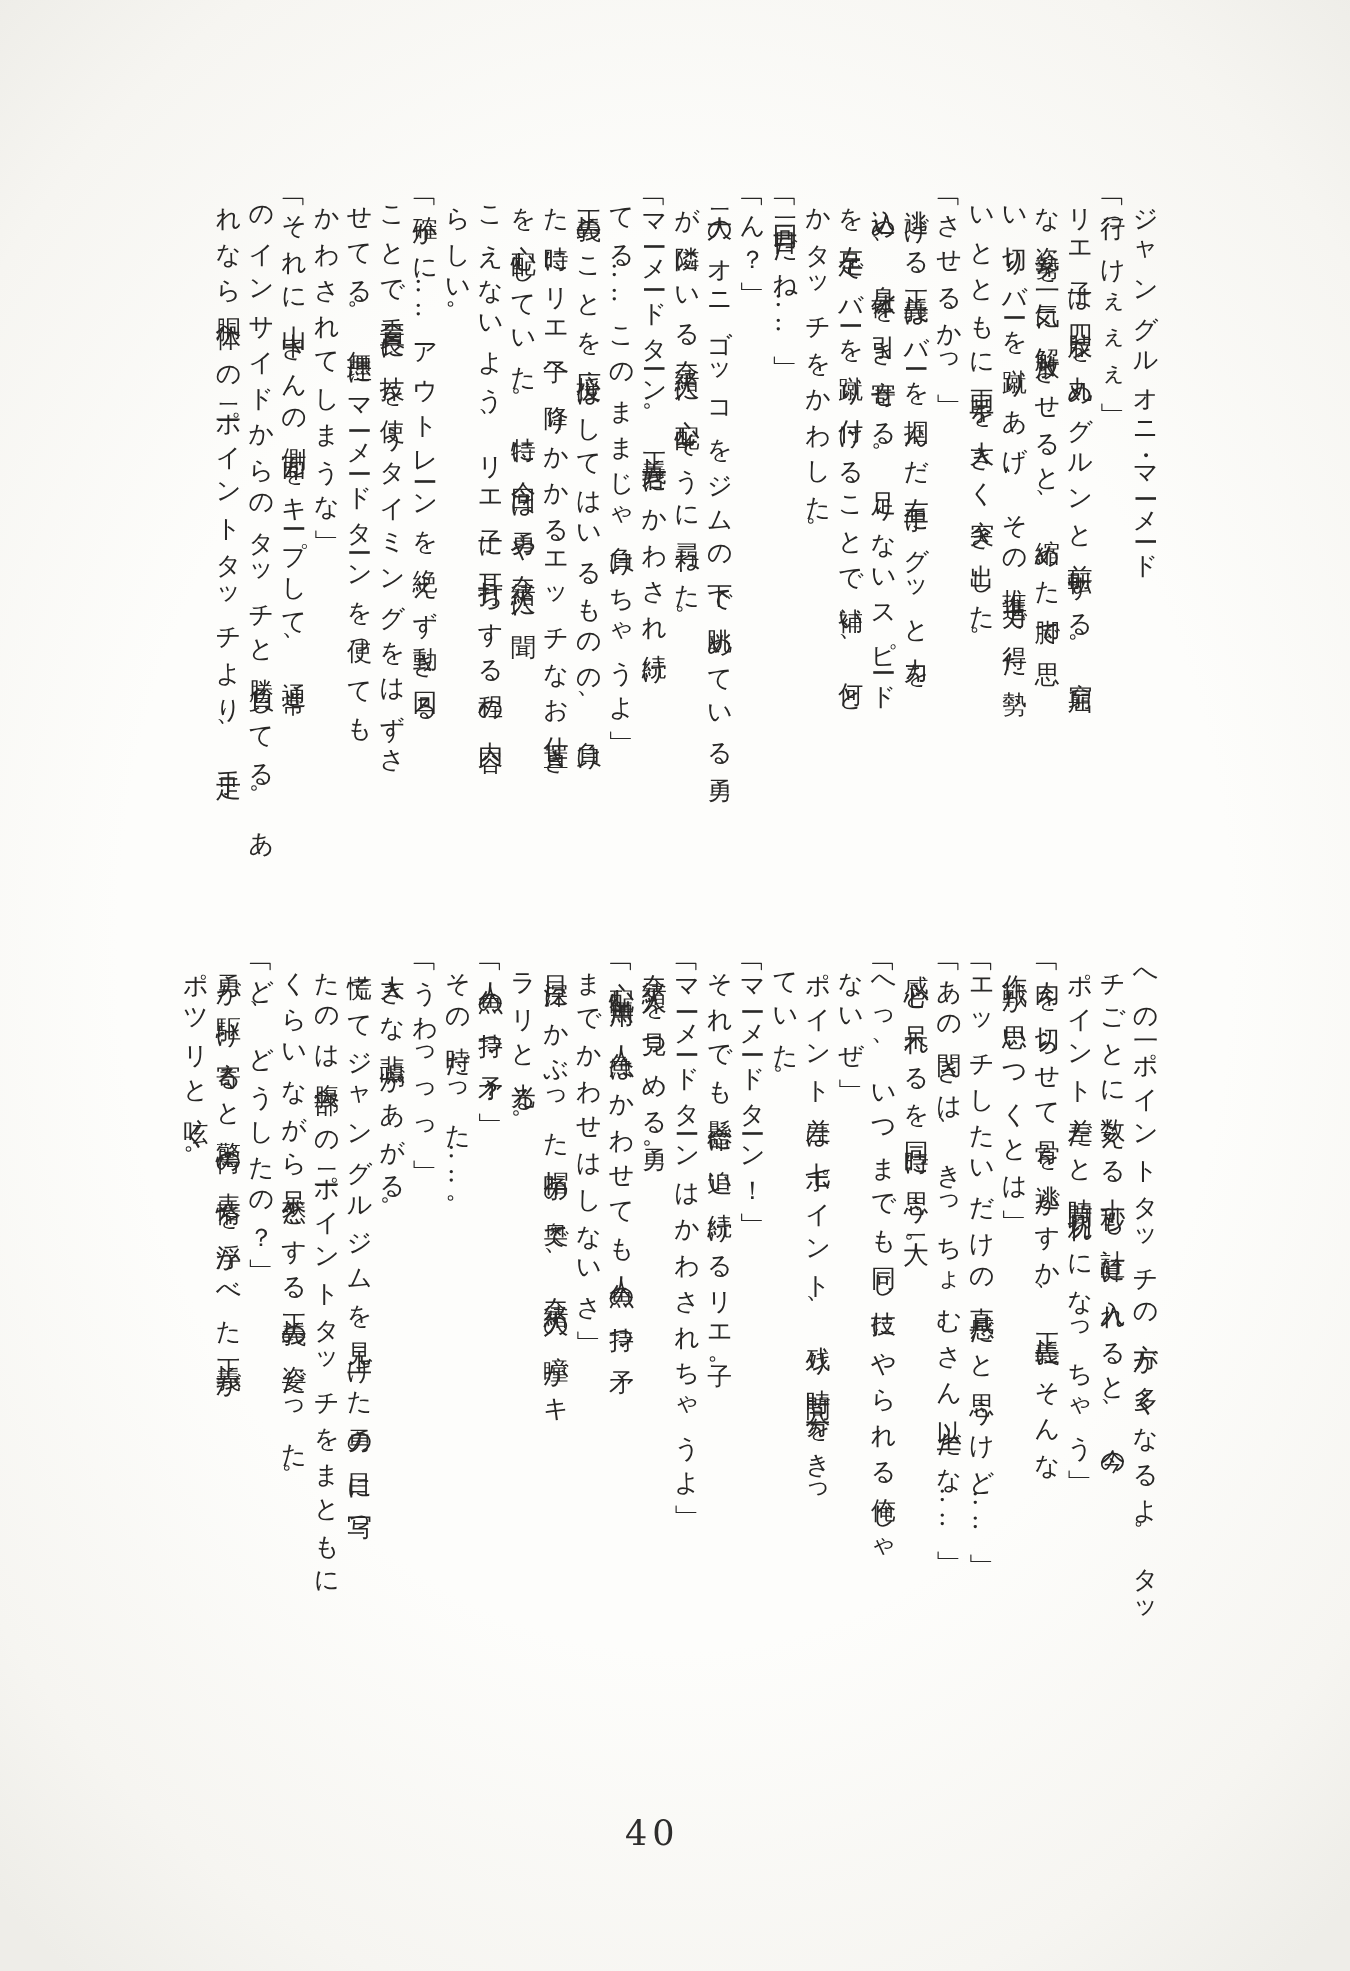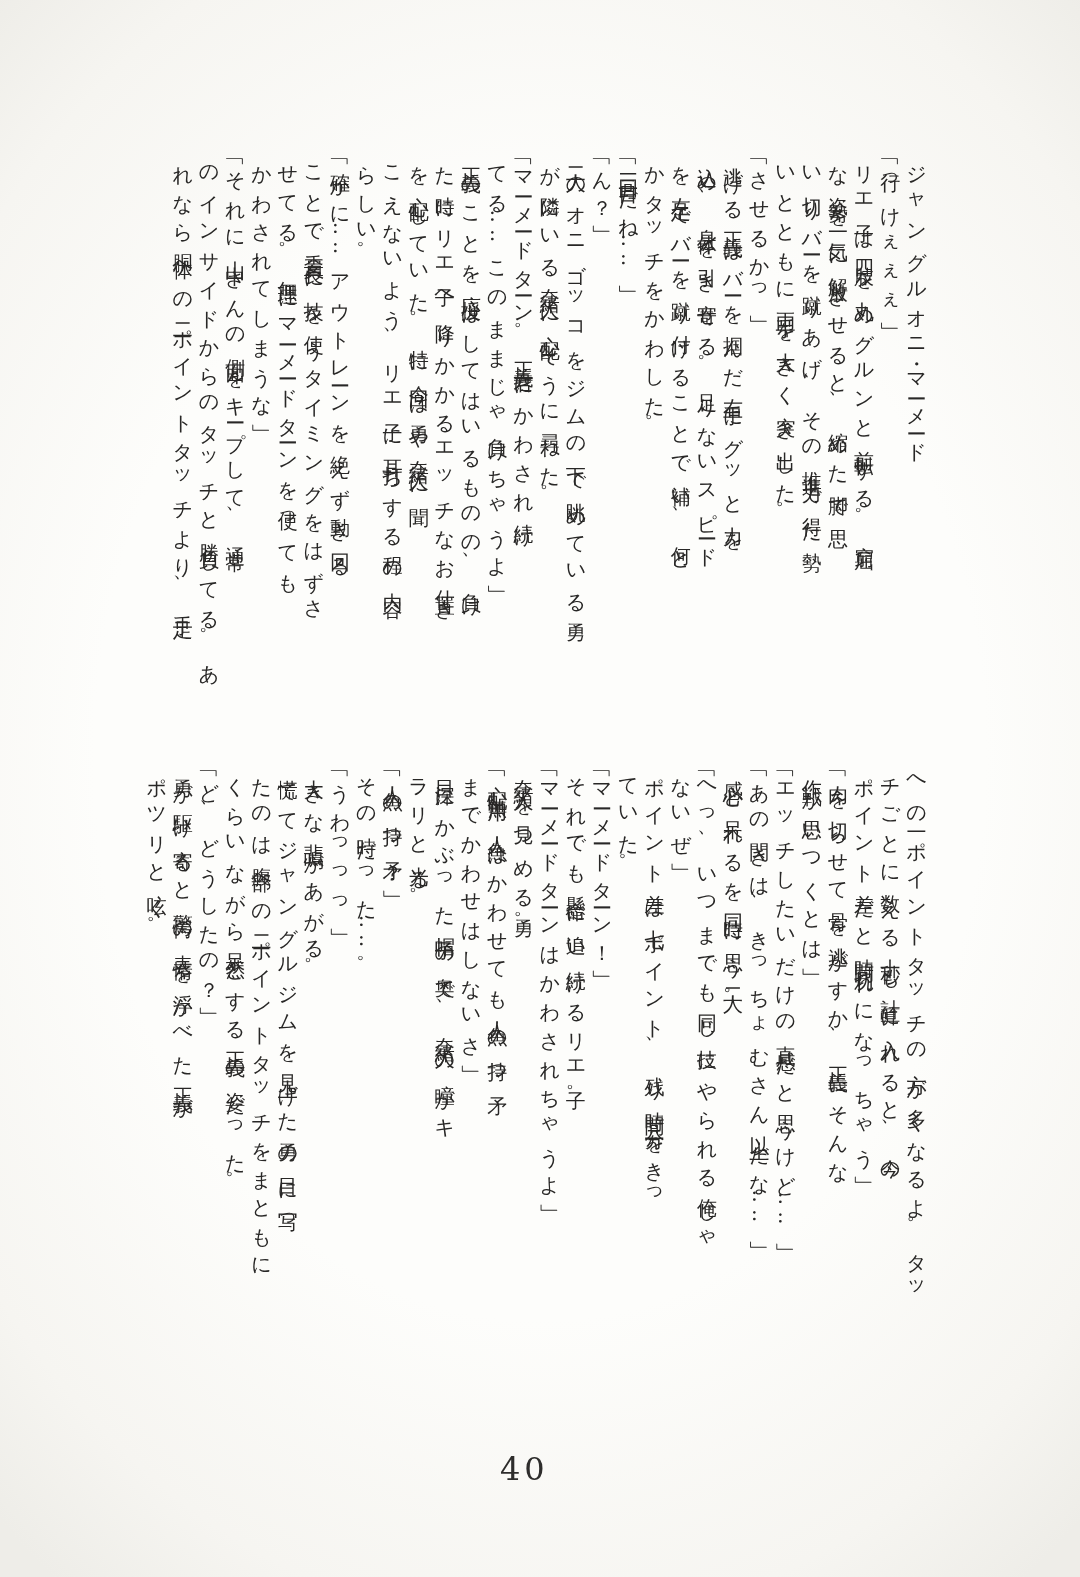--- a/index.html
+++ b/index.html
@@ -30,21 +30,21 @@
   }
   .tblock.top    { top: 152px; height: 566px; }
   .tblock.bottom { top: 764px; height: 566px; }
   .tline {
     
   }
   .pagenum {
     position: absolute;
     top: 1450px;
     left: 500px;
-    font-size: 32px;
+    font-size: 28px;
     letter-spacing: 4px;
     color: #2e2d2c;
     font-family: "DejaVu Serif", "Liberation Serif", serif;
   }
 </style>
 </head>
 <body>
 
 <div class="page">
   <div class="tblock top">

